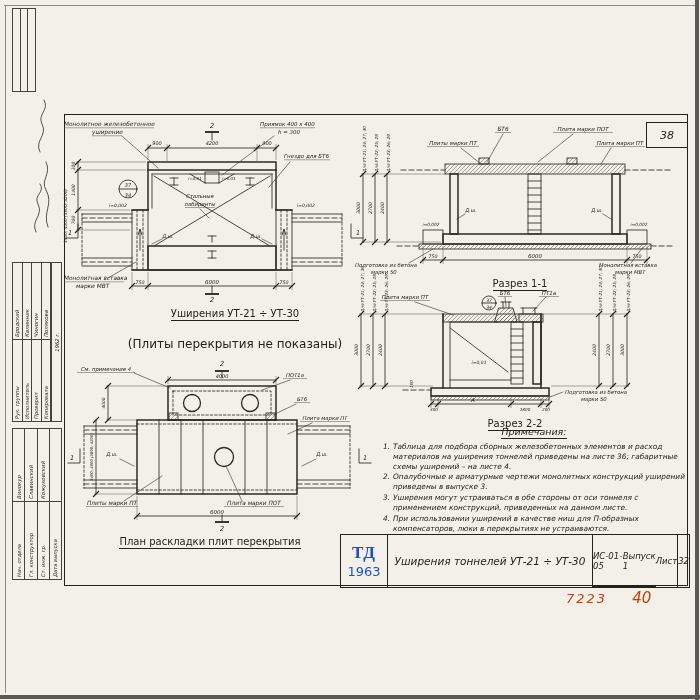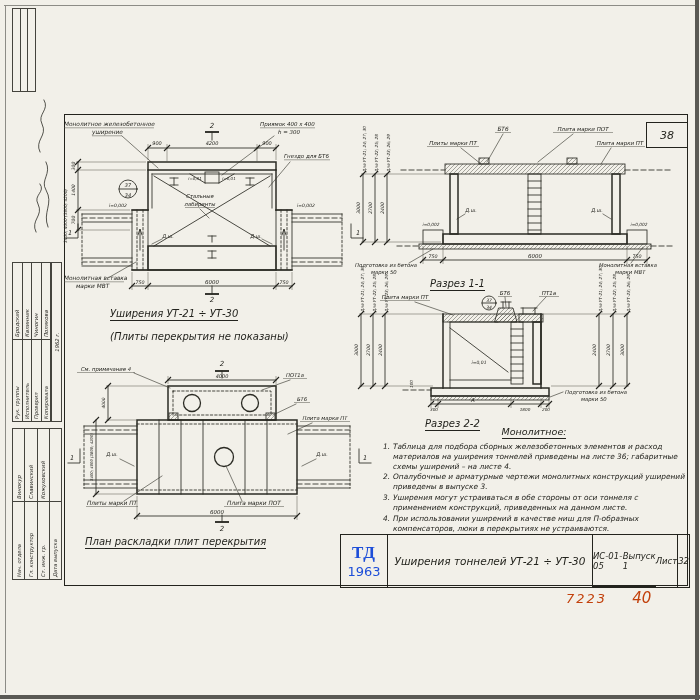--- a/index.html
+++ b/index.html
@@ -14,23 +14,23 @@
   .corner{position:absolute;left:646px;top:122px;width:40px;height:24px;border:1.6px solid #23231d;
           display:flex;align-items:center;justify-content:center;font-style:italic;font-size:11px;color:#23231d}
   svg{overflow:visible}
   svg text{font-family:"DejaVu Sans",sans-serif;font-style:italic;fill:#23231e}
   .ln{stroke:#2b2b24;fill:none;stroke-width:.85;stroke-linecap:square}
   .thick{stroke-width:1.5}
   .thin{stroke:#55544b;stroke-width:.5}
   .dash{stroke-dasharray:5 3}
   .dash2{stroke-dasharray:2.2 2.2}
   .tick{stroke:#23231e;stroke-width:1.1}
-  .dtitle{position:absolute;text-align:left;color:#23231e;font-style:italic}
+  .dtitle{position:absolute;text-align:center;color:#23231e;}
   .dtitle .t{display:inline-block;border-bottom:1.3px solid #23231e;padding-bottom:1px;font-size:10px}
-  .dtitle .sub{font-size:10px;margin-top:10px}
+  .dtitle .sub{font-size:12px;margin-top:16px}
   .notes{position:absolute;left:383px;top:426px;width:302px;font-style:italic;font-size:7.4px;
          color:#23231e;line-height:1.34}
   .notes-title{text-align:center;margin-bottom:3px}
   .notes-title span{font-size:9.5px;border-bottom:1.2px solid #23231e;padding-bottom:1px}
   .note-row{display:flex;margin-bottom:1px}
   .nnum{flex:0 0 10px}
   .tb{position:absolute;left:340px;top:534px;width:348px;height:52px;border:1.8px solid #23231d;display:flex}
   .tb-logo{flex:0 0 46px;border-right:1.6px solid #23231d;display:flex;flex-direction:column;
            align-items:center;justify-content:center;color:#1d4ed8}
   .tb-logo .td{font-family:"Liberation Serif",serif;font-weight:bold;font-size:17px;letter-spacing:1px}
@@ -516,21 +516,21 @@
         <line class="tick" x1="31" y1="141" x2="37" y2="135"></line>
       <text x="31" y="101" font-size="3.8" text-anchor="middle" transform="rotate(-90 31 101)">3400; 4000 (3800; 4200)</text>
     </g>
   </svg>
   <div class="dtitle" style="left:85px;top:530px;width:250px">
     <span class="t">План раскладки плит перекрытия</span>
   </div>
 
   <div class="notes">
     <div class="notes-title">
-      <span>Монолитное:</span>
+      <span>Примечания:</span>
     </div>
     <div class="note-row">
       <span class="nnum">1.</span>
       <span>Таблица для подбора сборных железобетонных элементов и расход материалов на уширения тоннелей приведены на листе 36; габаритные схемы уширений – на листе 4.</span>
     </div>
     <div class="note-row">
       <span class="nnum">2.</span>
       <span>Опалубочные и арматурные чертежи монолитных конструкций уширений приведены в выпуске 3.</span>
     </div>
     <div class="note-row">

